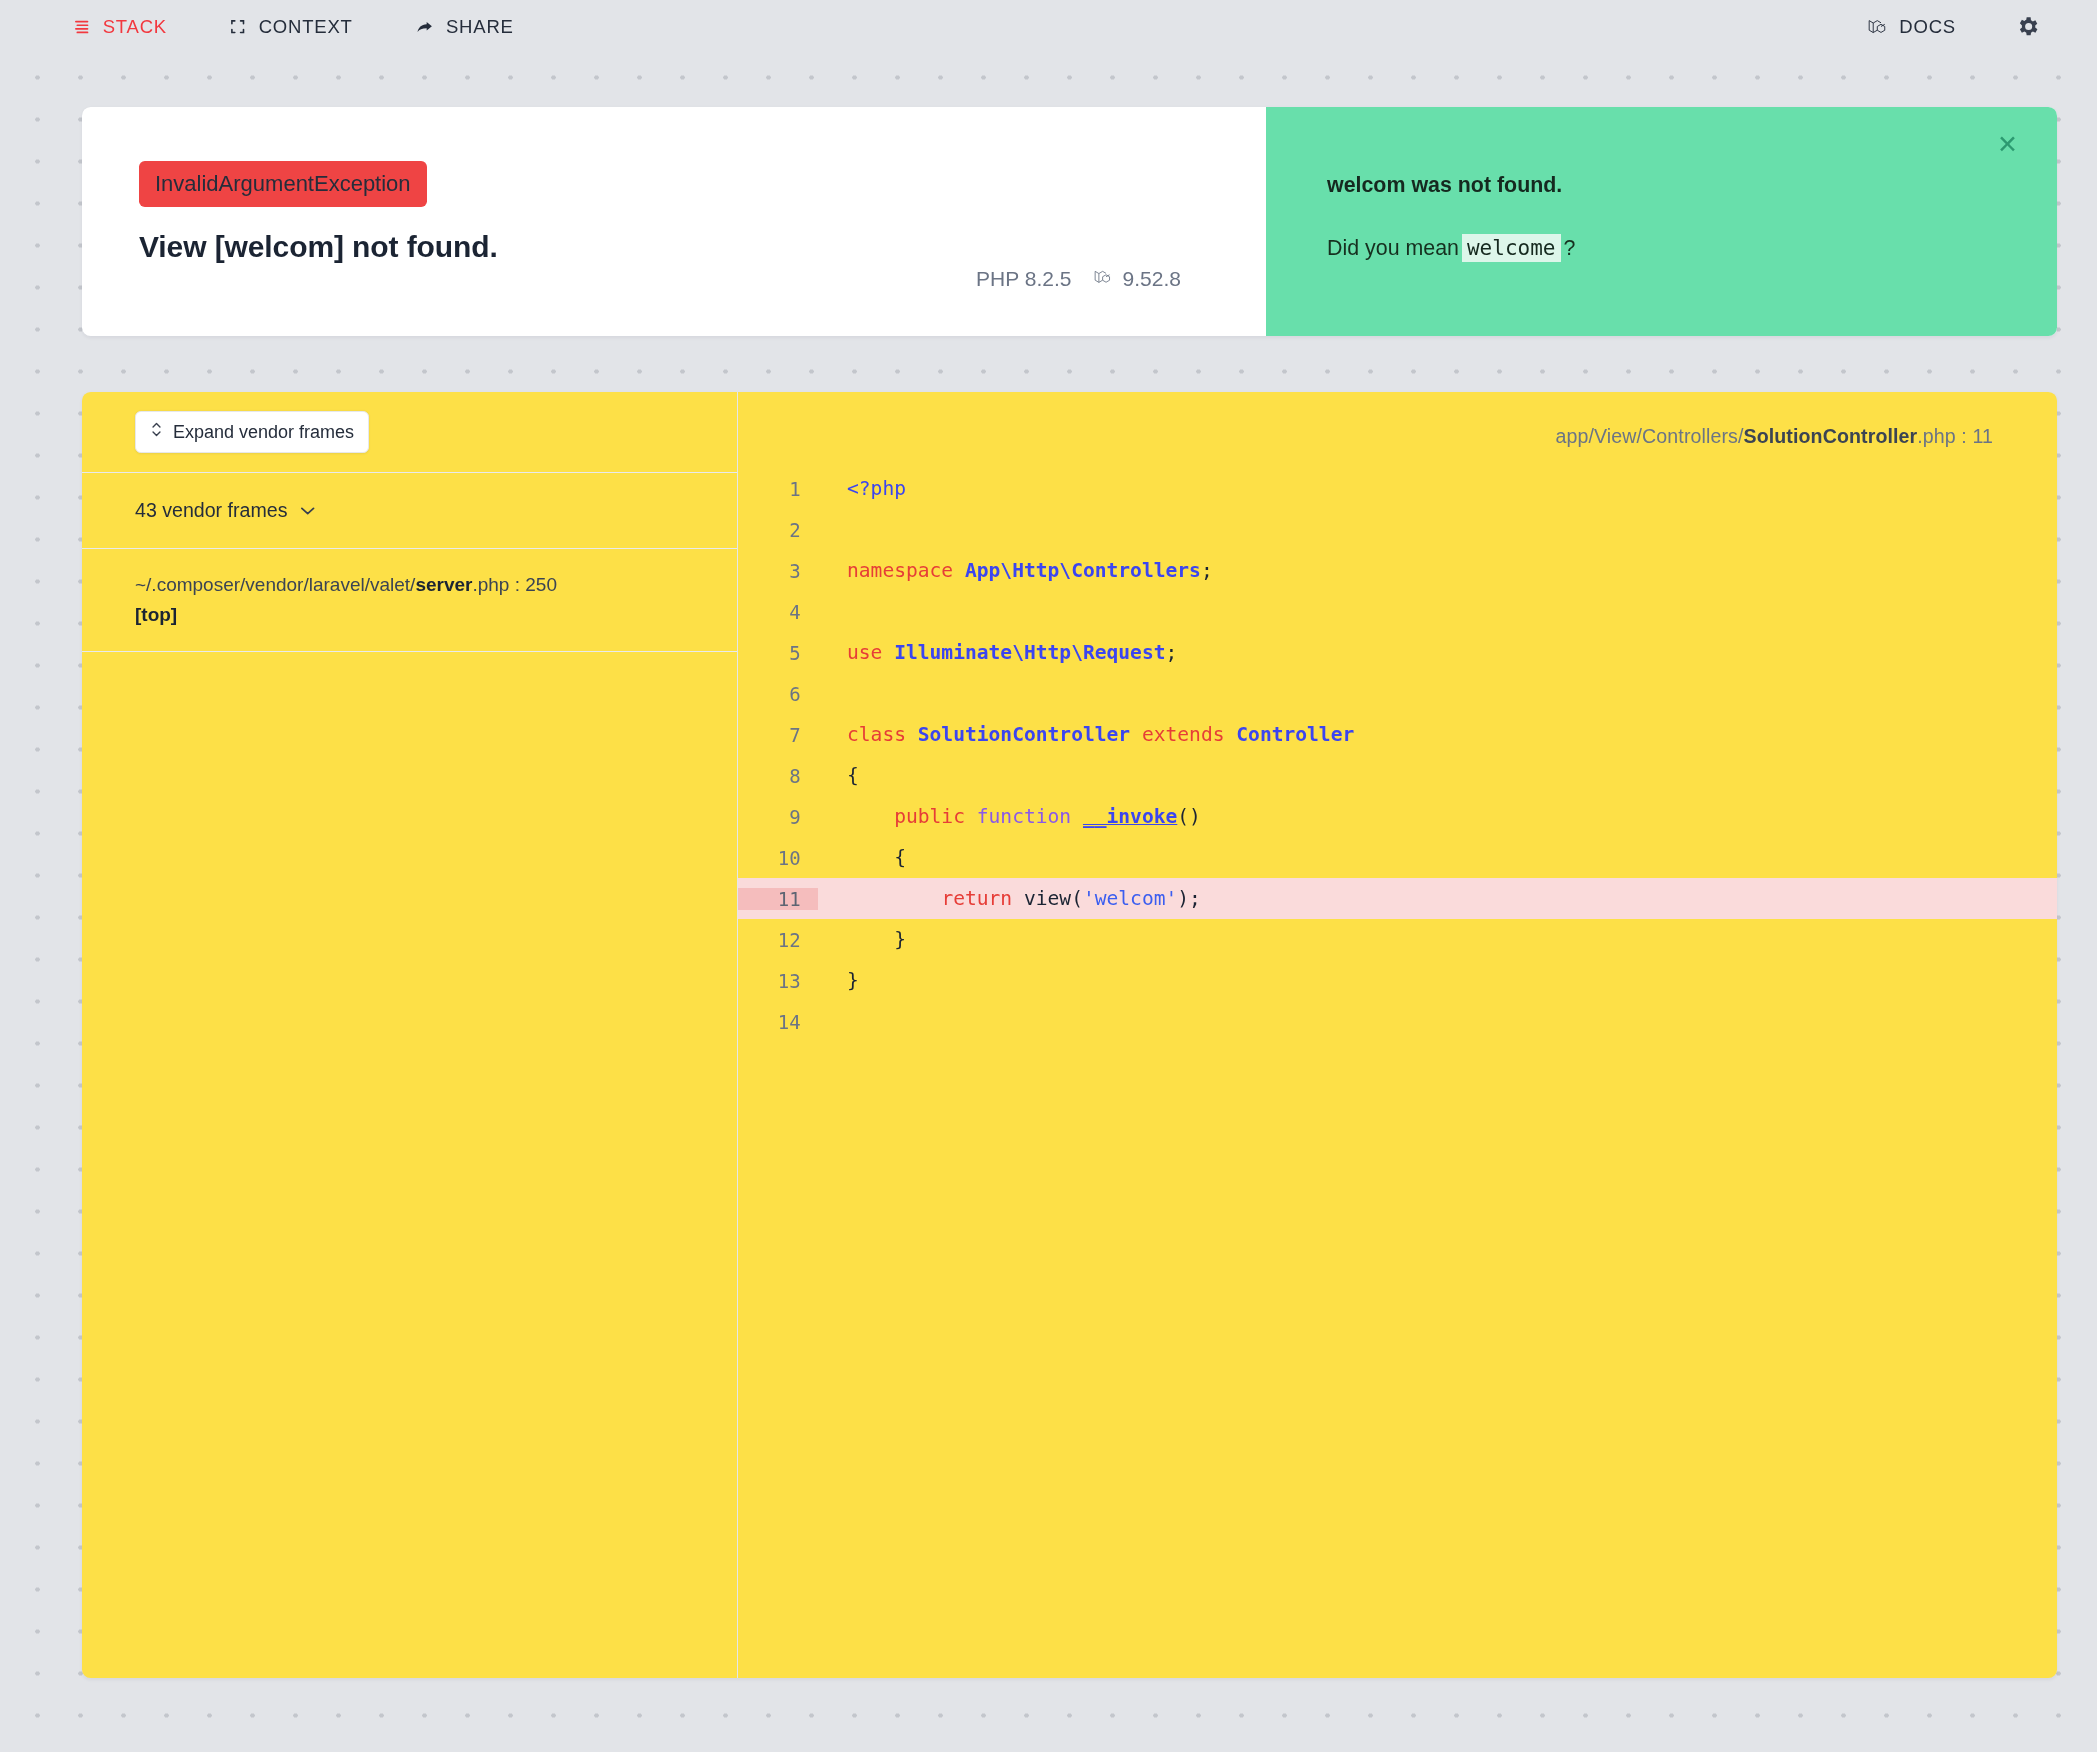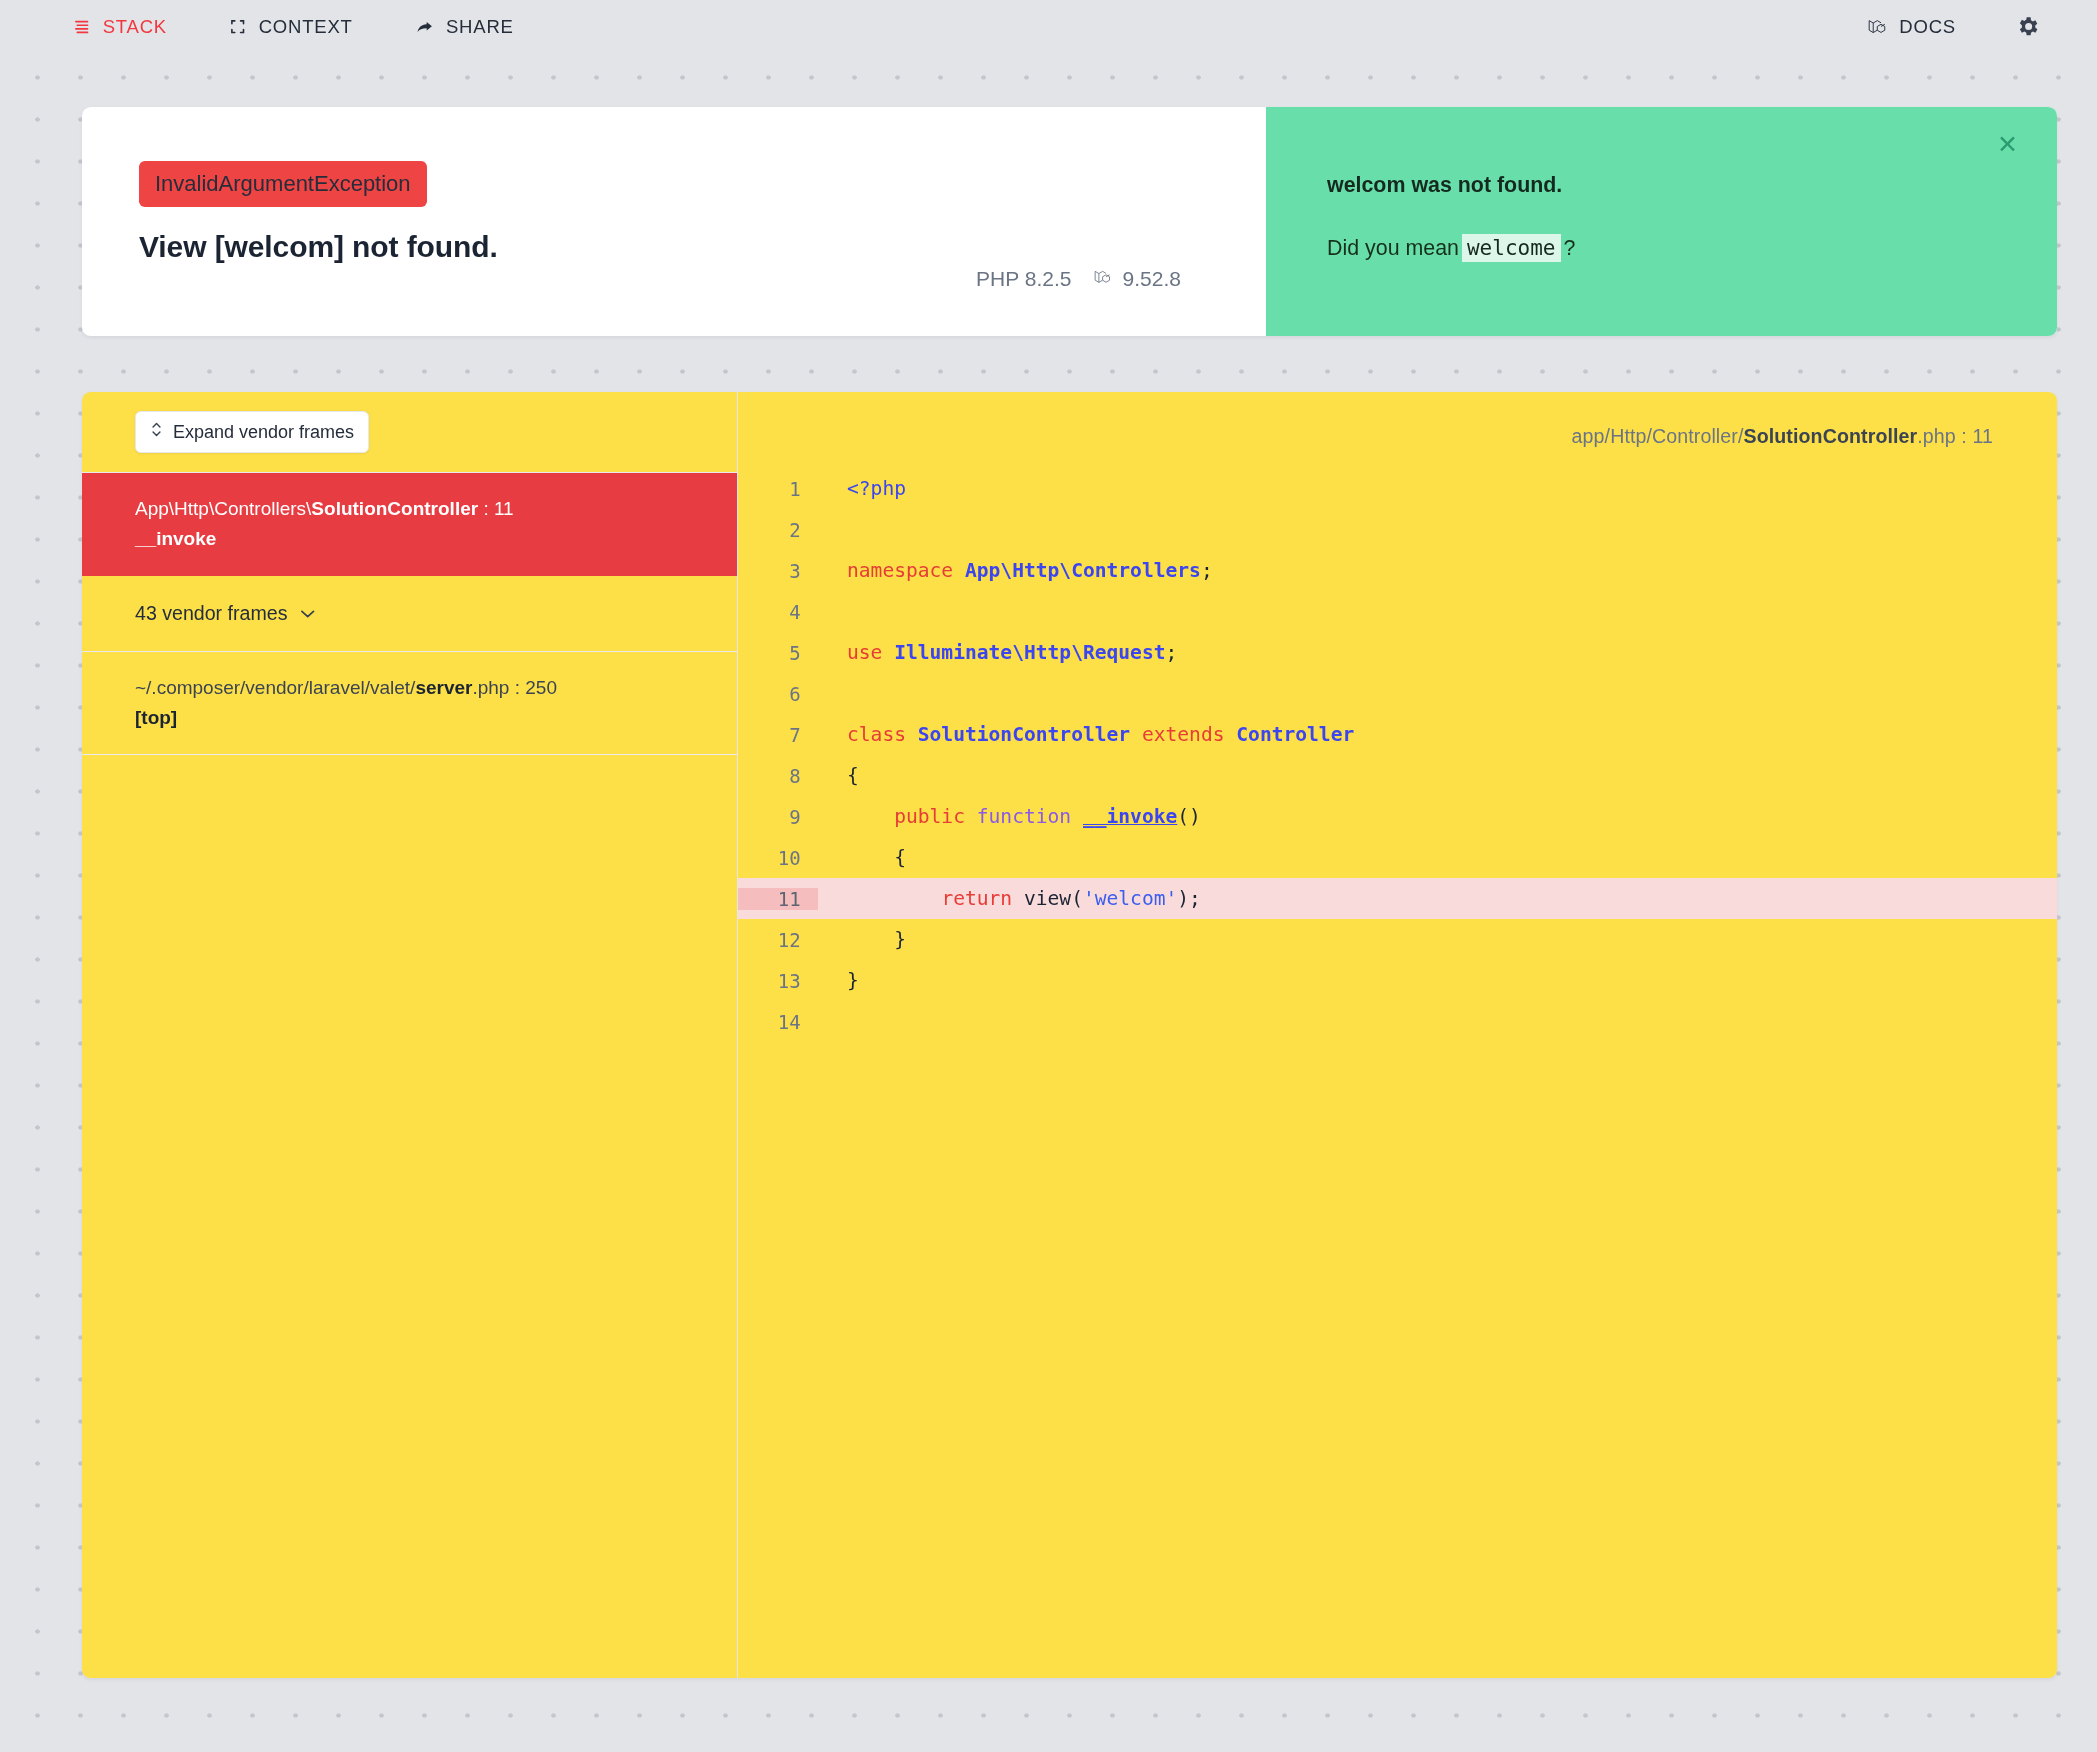--- a/index.html
+++ b/index.html
@@ -254,43 +254,39 @@
           <svg width="13" height="19" viewBox="0 0 14 22" fill="none" stroke="#39404f" stroke-width="1.6" stroke-linecap="round" stroke-linejoin="round">
             <path d="M3 8l4-4 4 4"></path>
               <path d="M3 14l4 4 4-4"></path>
           </svg>
         </span>
         <span>Expand vendor frames</span>
       </div>
     </div>
 
 
-    <div class="frame-row selected">
-      <div class="f-loc"><span>App\Http\Controllers\</span><b>SolutionController</b><span> : 11</span></div>
-      <div class="f-fn">__invoke</div>
-    </div>
 
     <div class="vendor-row">
       <span>43 vendor frames</span>
       <span>
         <svg width="17.4" height="11.6" viewBox="0 0 18 12" fill="none" stroke="#39404f" stroke-width="1.8" stroke-linecap="round" stroke-linejoin="round">
             <path d="M3 3.5l6 5.5 6-5.5"></path>
           </svg>
       </span>
     </div>
 
 
     <div class="frame-row">
       <div class="f-loc"><span>~/.composer/vendor/laravel/valet/</span><b>server</b><span>.php : 250</span></div>
       <div class="f-fn">[top]</div>
     </div>
   </div>
 
   <div id="code-pane">
-    <div class="code-path"><span>app/Http/Controller/</span><b>SolutionController</b><span>.php : 11</span></div>
+    <div class="code-path"><span>app/View/Controllers/</span><b>SolutionController</b><span>.php : 11</span></div>
     <div class="code-lines" id="code-lines">
         <div class="cl">
           <div class="ln">1</div>
           <div class="src"><span class="tk-tag">&lt;?php</span></div>
         </div>
         <div class="cl">
           <div class="ln">2</div>
           <div class="src"></div>
         </div>
         <div class="cl">

